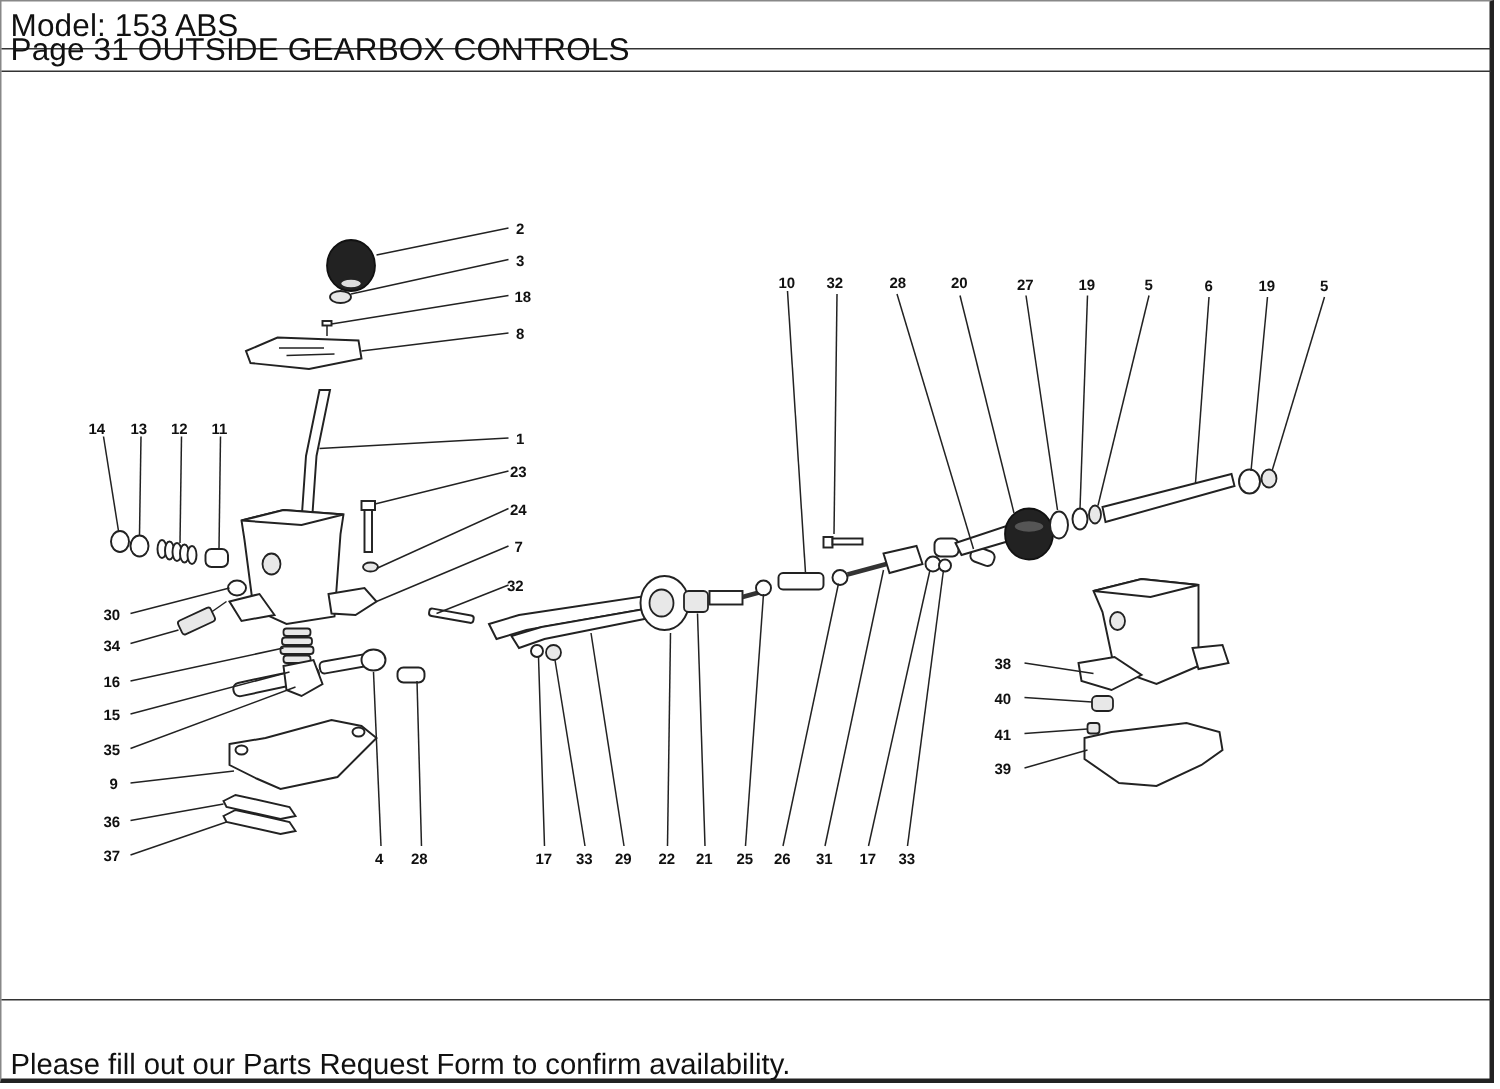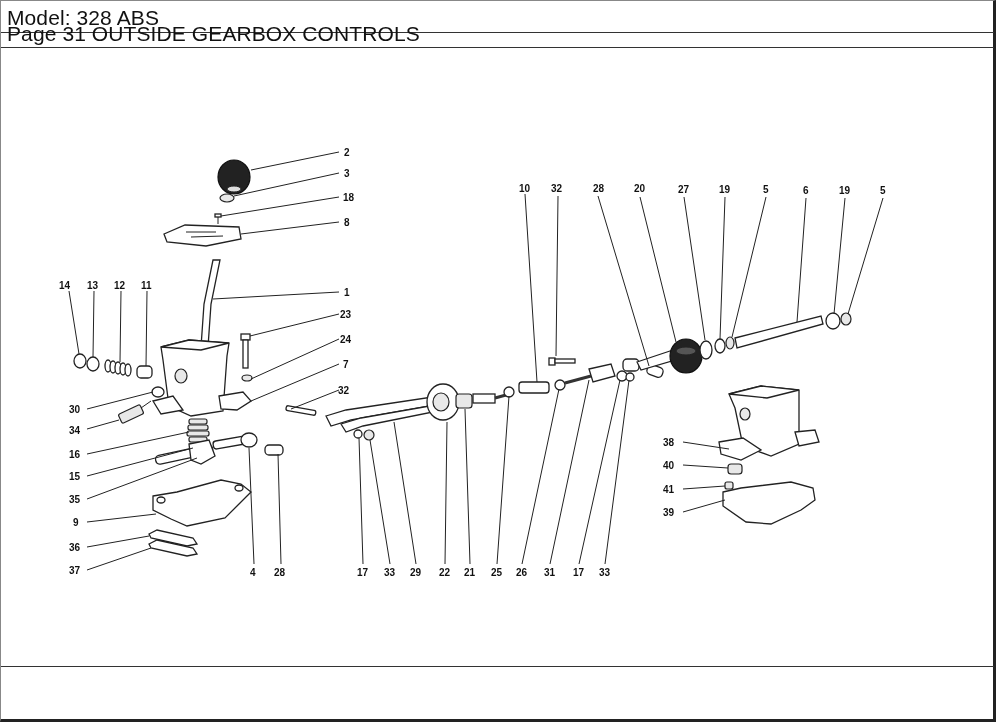--- a/index.html
+++ b/index.html
@@ -25,21 +25,21 @@
     .part { stroke: #222; stroke-width: 1.3; fill: #fff; }
     .part-dark { stroke: #111; stroke-width: 1.2; fill: #222; }
     .part-grey { stroke: #222; stroke-width: 1.2; fill: #e8e8e8; }
   </style>
 </head>
 <body>
 
 <div class="frame">
 
   <div class="row row-model">
-    <span class="hdr">Model: 328 ABS</span>
+    <span class="hdr">Model: 153 ABS</span>
   </div>
 
   <div class="row row-page">
     <span class="hdr">Page 31  OUTSIDE GEARBOX CONTROLS</span>
   </div>
 
   <div class="row row-diagram">
     <svg class="diagram" viewBox="0 0 993 603">
 
       <g>
@@ -274,15 +274,16 @@
         <text class="lbl" x="598" y="512">33</text>
         <text class="lbl" x="662" y="382">38</text>
         <text class="lbl" x="662" y="405">40</text>
         <text class="lbl" x="662" y="429">41</text>
         <text class="lbl" x="662" y="452">39</text>
       </g>
     </svg>
   </div>
 
   <div class="row row-note">
+    <span class="note note2">Please fill out our Parts Request Form to confirm availability.</span>
   </div>
 
 </div>
 
 </body></html>

